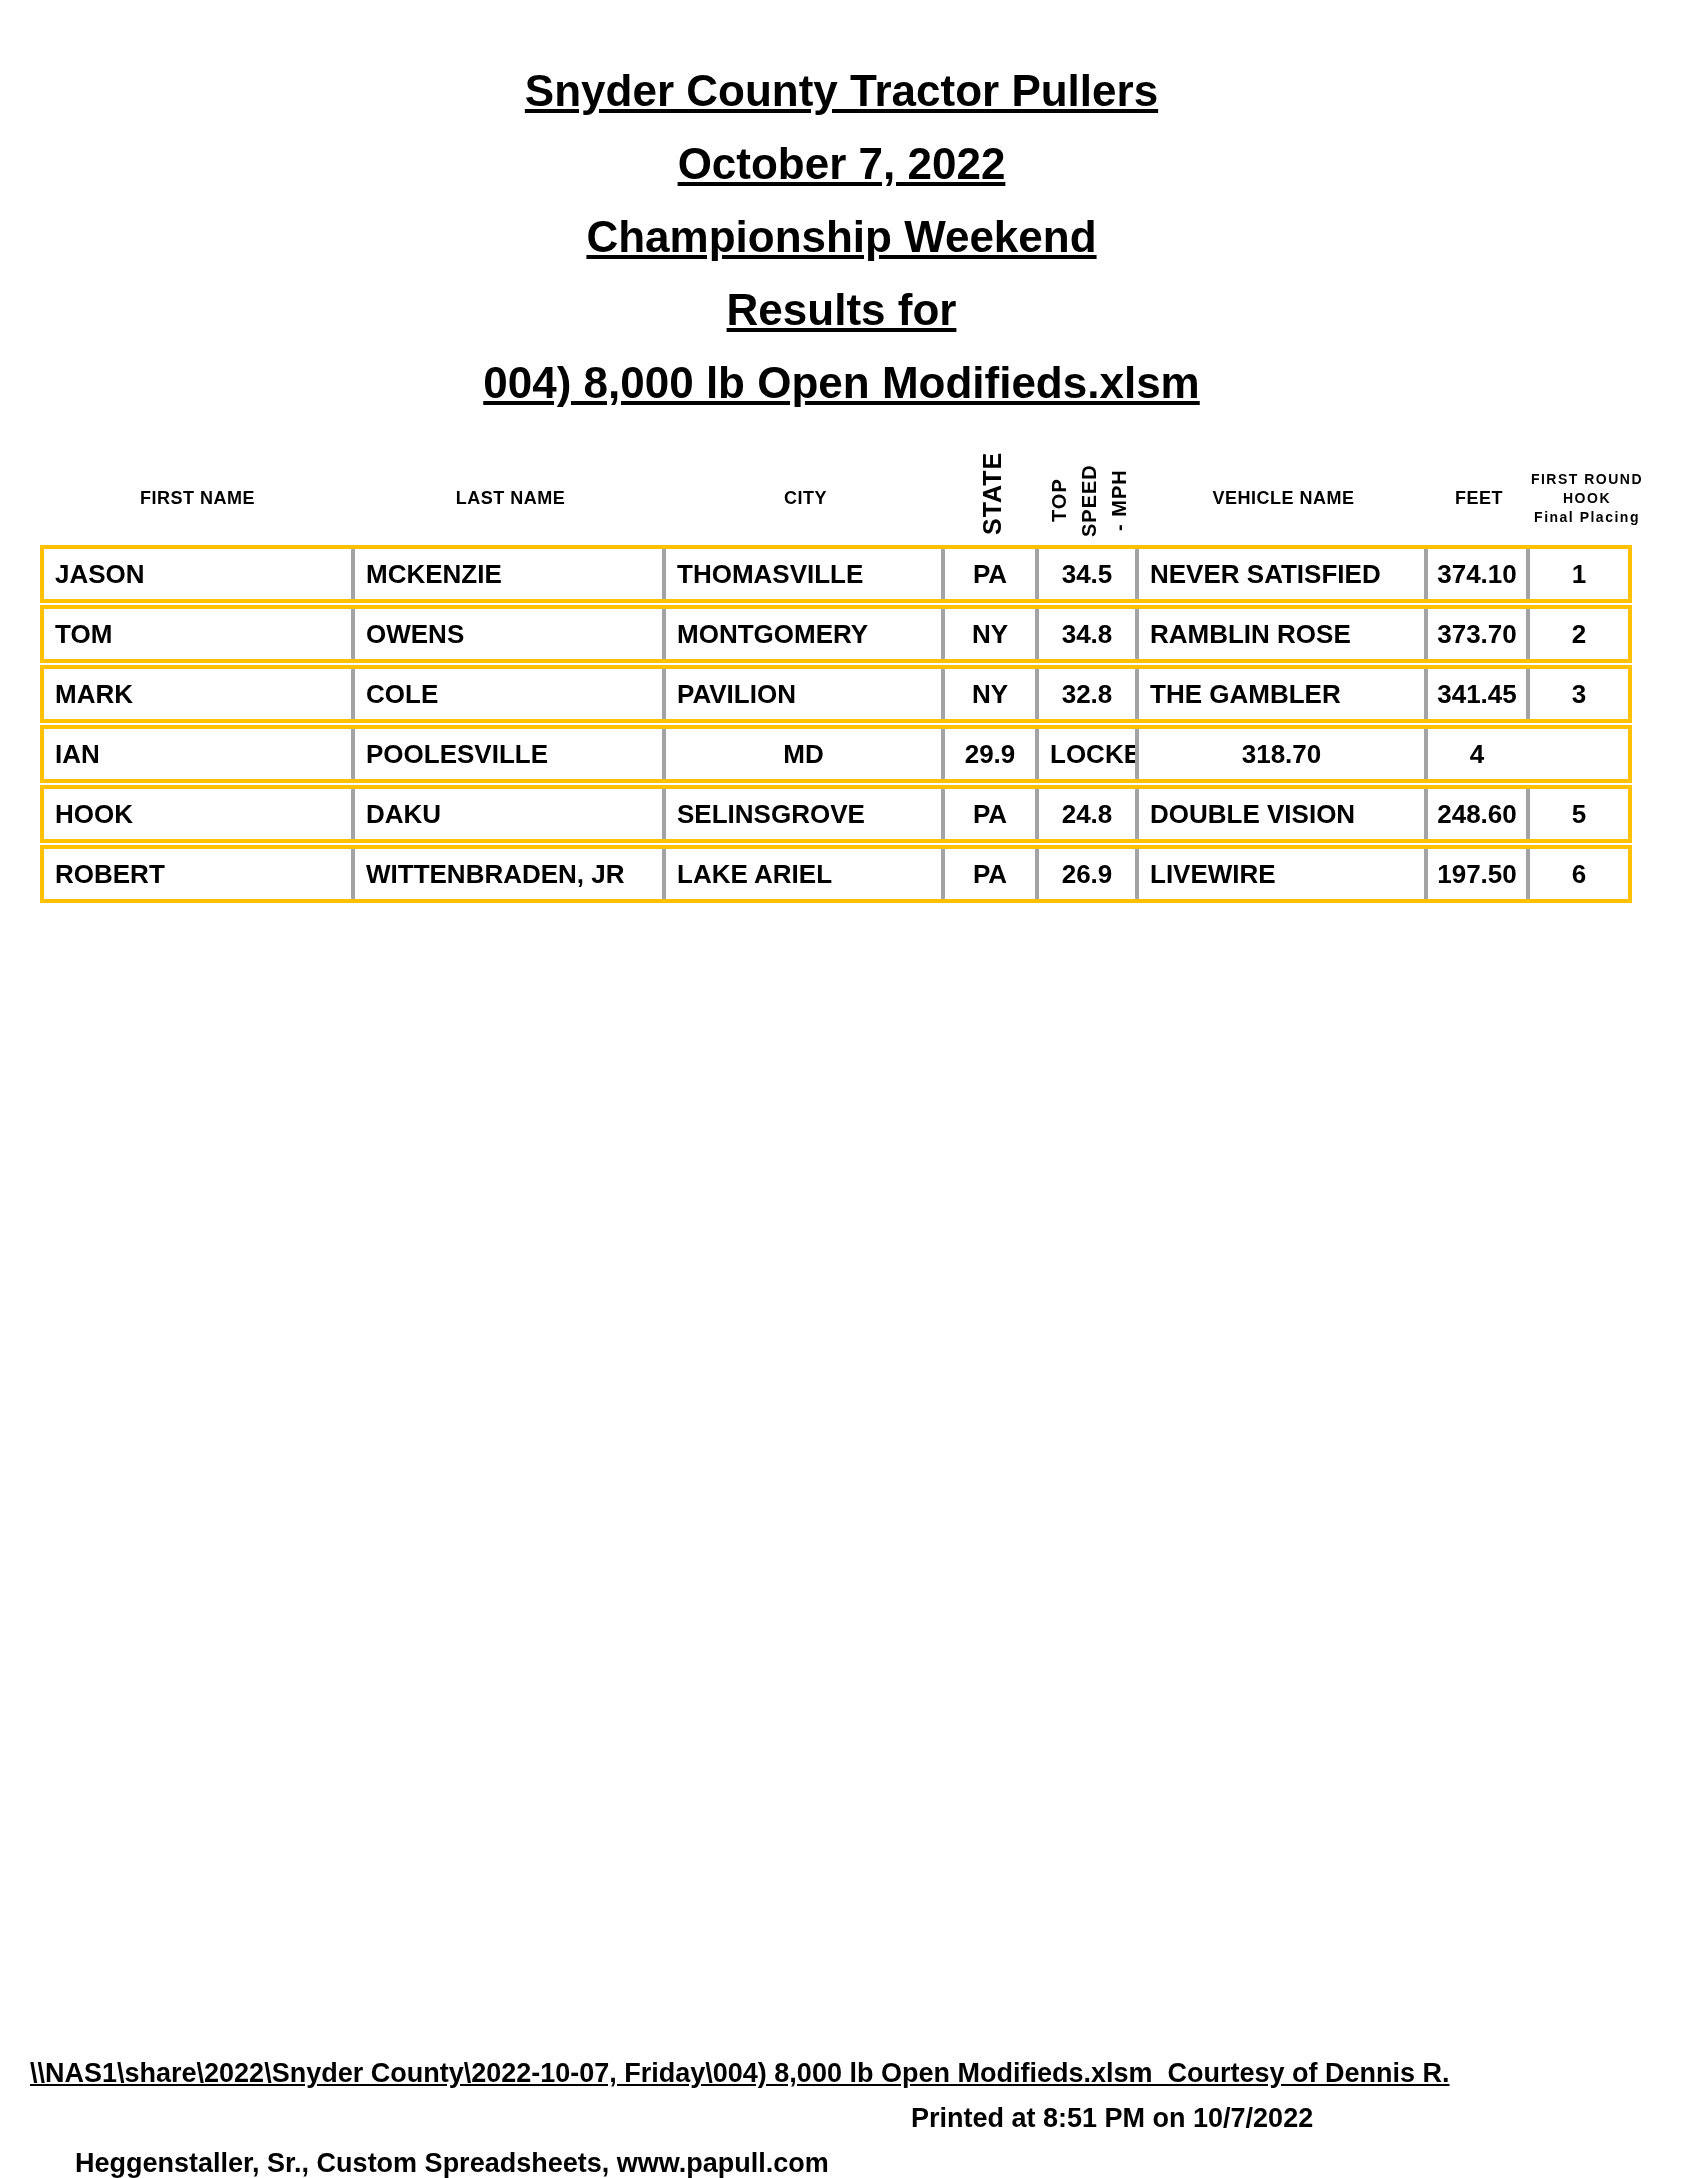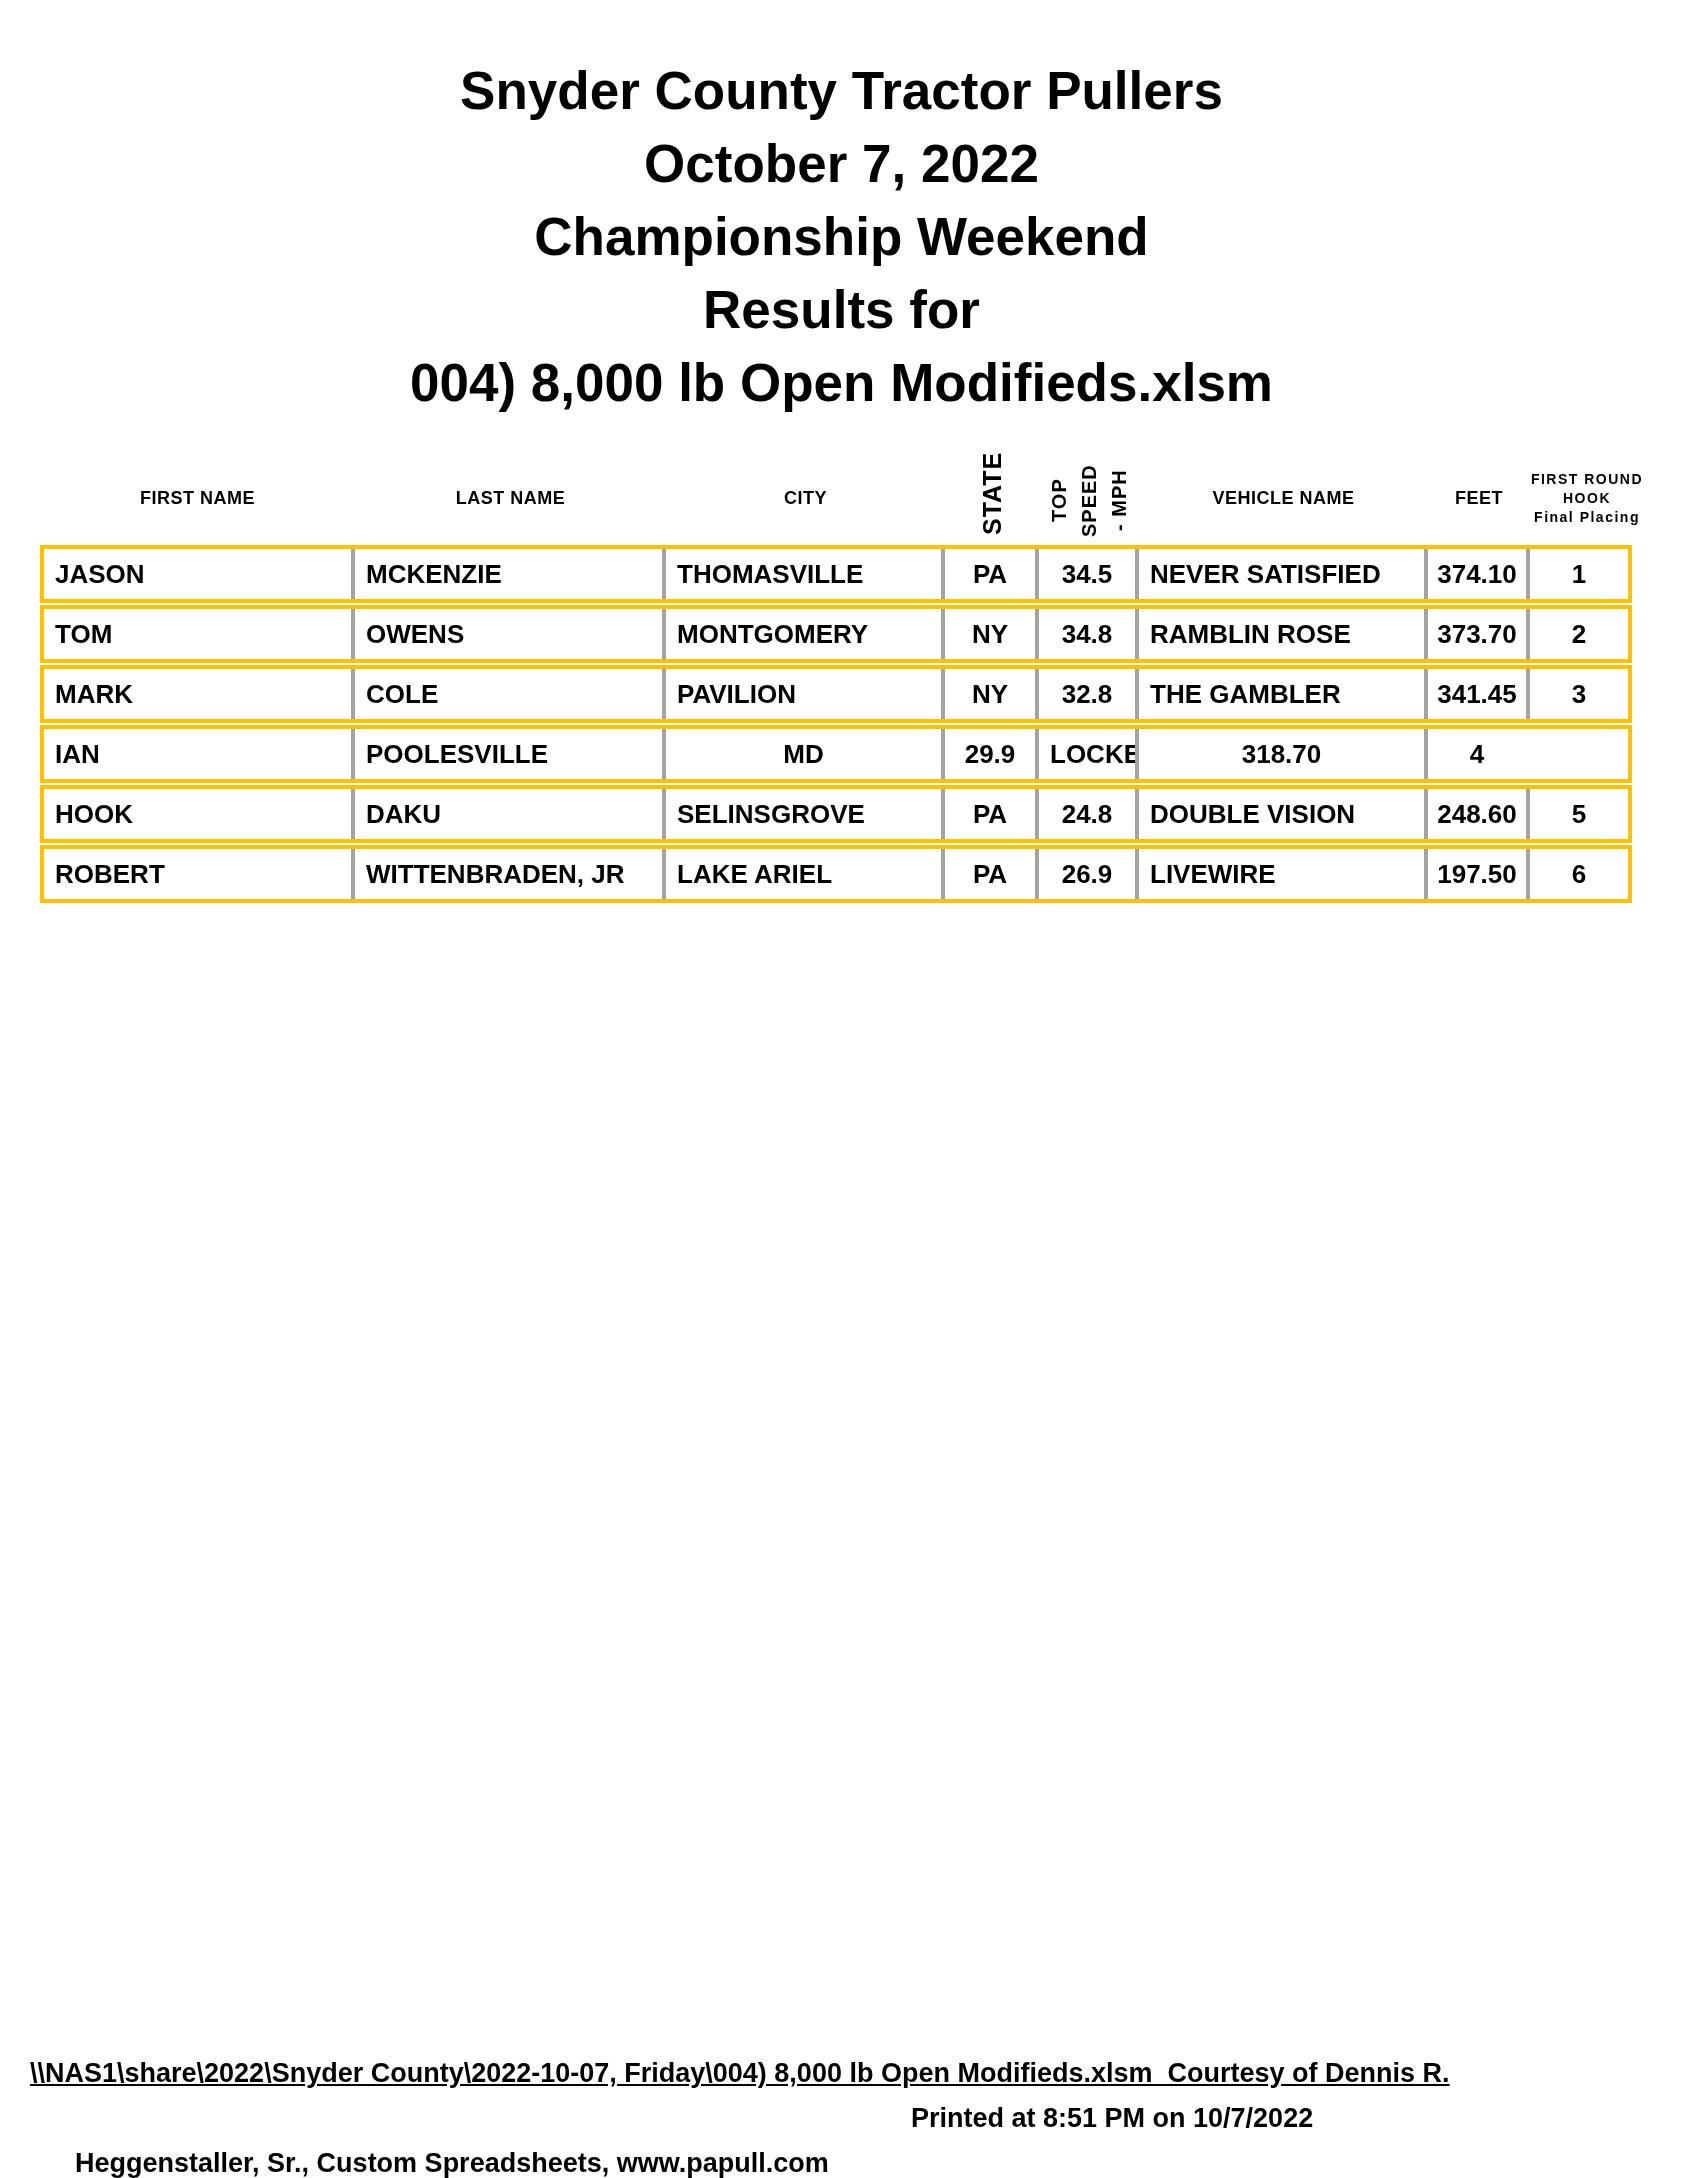--- a/index.html
+++ b/index.html
@@ -3,21 +3,21 @@
 <meta charset="utf-8">
 <style>
   html, body { margin: 0; padding: 0; background: #ffffff; }
   .page {
     position: relative; width: 1683px; height: 2178px; background: #ffffff;
     font-family: "Liberation Sans", sans-serif; font-weight: 700; color: #000000;
     overflow: hidden;
   }
   
   .titles { position: absolute; top: 54px; left: 0; width: 1683px; text-align: center; }
-  .title-line { font-size: 53px; line-height: 73px; white-space: nowrap; }
+  .title-line { font-size: 44px; line-height: 73px; white-space: nowrap; text-decoration: underline; }
 
   
   .thead {
     position: absolute; left: 40px; top: 426px; width: 1592px; height: 117px;
     display: grid; grid-template-columns: 315px 311px 279px 94px 100px 289px 102px 102px;
   }
   .hcell { display: flex; flex-direction: column; justify-content: flex-end; align-items: center; overflow: visible; }
   .htext { padding-bottom: 34px; }
   .htext span { font-size: 18px; letter-spacing: 0.5px; white-space: nowrap; text-align: center; }
   .hrot { padding-bottom: 3px; }

